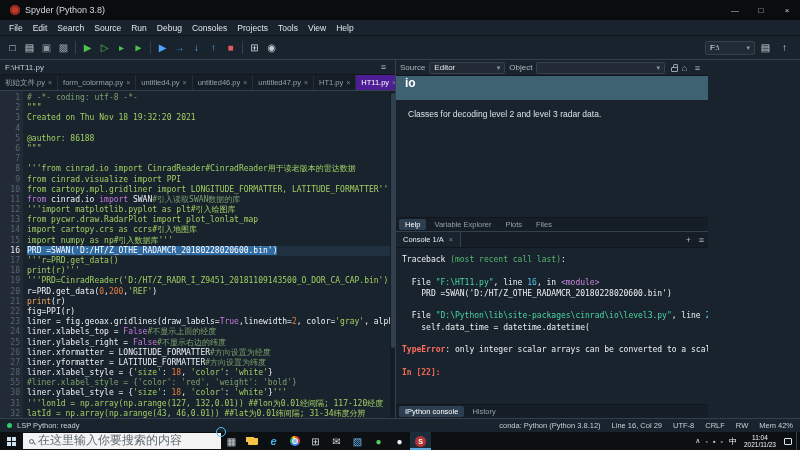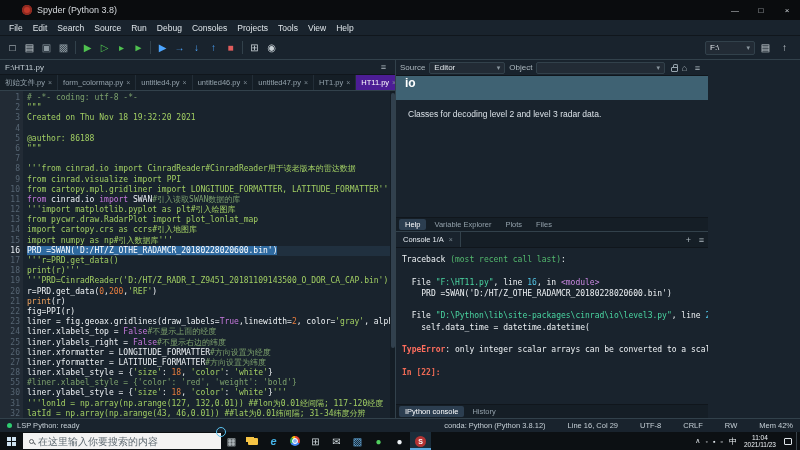--- a/index.html
+++ b/index.html
@@ -8,21 +8,21 @@
     --string:#a2cf63; --comment:#7ca06c; --keyword:#c678dd; --builtin:#f0a35e; --number:#e87d3e;
     --selection:#2f6aa0; --currentline:#20303f;
     --prompt:#ee6a55; --tracefile:#4ad6a2; --lineno:#53c7e8; --funcname:#c887e0; --error:#ff6e5e; --ansigreen:#53b96e;
     --helpband:#3f6273; --accent:#5aa7dd;
   }
   *{box-sizing:border-box;margin:0;padding:0}
   html,body{width:800px;height:450px;overflow:hidden;background:#000}
   .app{position:relative;width:800px;height:450px;background:var(--bg);font-family:"Liberation Sans",sans-serif;overflow:hidden}
   .spacer{flex:1}
   
-  .titlebar{height:20px;background:var(--titlebar);display:flex;align-items:center;padding-left:22px;gap:5px}
+  .titlebar{height:20px;background:var(--titlebar);display:flex;align-items:center;padding-left:10px;gap:5px}
   .sp-logo{width:10px;height:10px;border-radius:50%;background:#c0392b;box-shadow:inset 0 0 0 2px #8e2a20}
   .wtitle{font-size:9px;color:#d5d9dd}
   .wbtns{margin-left:auto;display:flex;height:100%}
   .wbtn{width:26px;display:flex;align-items:center;justify-content:center;font-size:8px;color:#cfd4d8}
   
   .menubar{height:16px;background:var(--bg);display:flex;align-items:center;padding-left:4px;border-bottom:1px solid #10161c}
   .menu-item{font-size:8.5px;color:#dfe5e9;padding:0 5px}
   
   .toolbar{height:24px;background:var(--bg);display:flex;align-items:center;padding:0 4px;border-bottom:1px solid var(--border)}
   .ticon{width:17px;height:17px;display:flex;align-items:center;justify-content:center;font-size:10px;border-radius:2px;color:#c9d1d6}
@@ -72,30 +72,30 @@
   .console-line{height:11.3px;line-height:11.3px;white-space:pre;color:#d8dee4}
   
   .sg-n{color:var(--text)} .sg-s{color:var(--string)} .sg-c{color:var(--comment)}
   .sg-k{color:var(--keyword)} .sg-b{color:var(--builtin)} .sg-num{color:var(--number)}
   .sg-hl{color:#fff;background:var(--selection)}
   .sg-p{color:var(--prompt);font-weight:bold} .sg-f{color:var(--tracefile)} .sg-ln{color:var(--lineno)}
   .sg-m{color:var(--funcname)} .sg-e{color:var(--error);font-weight:bold} .sg-g{color:var(--ansigreen)}
   
   .statusbar{position:absolute;left:0;right:0;bottom:18px;height:14px;background:var(--bg);border-top:1px solid var(--border);display:flex;align-items:center;padding:0 7px;font-size:7.5px;color:#c6d0d7;gap:5px}
   .sdot{width:5px;height:5px;border-radius:50%;background:#2ecc71}
-  .sright{margin-left:auto;display:flex;gap:22px}
+  .sright{margin-left:auto;display:flex;gap:11px}
   
   .taskbar{position:absolute;left:0;right:0;bottom:0;height:18px;background:var(--taskbar);display:flex;align-items:stretch}
   .start{width:23px;display:flex;align-items:center;justify-content:center}
   .winlogo{display:grid;grid-template-columns:4px 4px;grid-gap:1px}
   .winlogo i{width:4px;height:4px;background:#cfe3f2}
   .searchbox{width:198px;background:#f3f3f3;margin:1px 0;display:flex;align-items:center;gap:4px;padding:0 6px}
   .mag{width:5px;height:5px;border:1px solid #5f6368;border-radius:50%;position:relative;flex:none}
   .mag:before{content:"";position:absolute;width:3px;height:1px;background:#5f6368;transform:rotate(45deg);right:-3px;bottom:-1px}
-  .sb-input{border:none;outline:none;background:transparent;font-size:10px;color:#444;width:100%;font-family:Liberation Serif, serif}
+  .sb-input{border:none;outline:none;background:transparent;font-size:12px;color:#444;width:100%;font-family:Liberation Mono, monospace}
   .sb-input::placeholder{color:#5f6b73;opacity:1}
   .tb-apps{display:flex;align-items:stretch}
   .tb-app{width:21px;display:flex;align-items:center;justify-content:center;font-size:10px;color:#cfd8dc}
   .tb-app.active{background:#1b2d3a;box-shadow:inset 0 -2px 0 var(--accent)}
   .ic-edge{font-style:italic;font-weight:bold;font-size:11px}
   .ic-ring{width:0;height:0}
   .ic-ring:before{content:"";display:block;width:8px;height:8px;border:1.5px solid #59c2f0;border-radius:50%;margin:-5px}
   .ic-folder{font-size:0}
   .ic-folder:before{content:"";display:block;width:10px;height:7px;background:#f6c444;border-radius:1px;box-shadow:-3px -2px 0 -1px #f6c444}
   .ic-chrome{font-size:0;position:relative}

